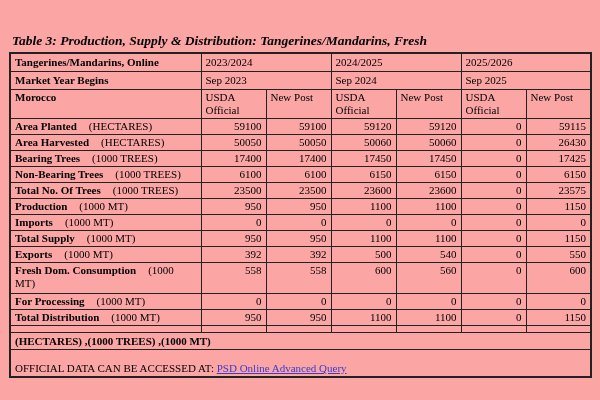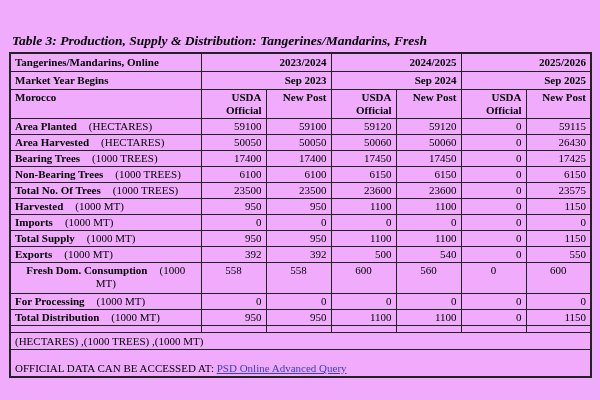--- a/index.html
+++ b/index.html
@@ -9,21 +9,21 @@
     width: 600px;
     height: 400px;
     overflow: hidden;
     font-family: "Liberation Serif", serif;
     color: #000000;
   }
   .page {
     position: relative;
     width: 600px;
     height: 400px;
-    background: #f0abfc;
+    background: #fca5a5;
   }
   .doc-title {
     position: absolute;
     left: 12px;
     top: 33px;
     font-size: 13.5px;
     font-weight: bold;
     font-style: italic;
     white-space: nowrap;
   }
@@ -39,28 +39,28 @@
   table.psd td {
     border: 1px solid #222222;
     font-size: 11px;
     line-height: 13px;
     padding: 1px 4px;
     vertical-align: middle;
     overflow: hidden;
   }
   td.lbl { text-align: left; font-weight: bold; }
   td.lbl .unit { font-weight: normal; margin-left: 12px; }
-  td.ctr { text-align: right; font-weight: bold; }
+  td.ctr { text-align: left; font-weight: normal; }
   td.num { text-align: right; font-weight: normal; }
   tr.hrow td { height: 15px; }
   tr.h3 td { height: 26px; vertical-align: top; }
   tr.drow td { height: 13px; }
-  tr.tall td { height: 28px; vertical-align: top; text-align: center; }
+  tr.tall td { height: 28px; vertical-align: top; }
   tr.empty-row td { height: 6px; padding: 0; }
-  tr.note-row td { height: 14px; font-weight: normal; margin-top: 36px; }
+  tr.note-row td { height: 14px; font-weight: bold; margin-top: 36px; }
   tr.access-row td { height: 24px; vertical-align: bottom; }
   a.psd-link {
     text-decoration: underline;
     cursor: pointer;
   }
 </style>
 </head>
 <body>
 
 <div class="page">
@@ -139,21 +139,21 @@
         <tr class="drow">
           <td class="lbl"><span>Total No. Of Trees</span><span class="unit">(1000 TREES)</span></td>
           <td class="num">23500</td>
           <td class="num">23500</td>
           <td class="num">23600</td>
           <td class="num">23600</td>
           <td class="num">0</td>
           <td class="num">23575</td>
         </tr>
         <tr class="drow">
-          <td class="lbl"><span>Harvested</span><span class="unit">(1000 MT)</span></td>
+          <td class="lbl"><span>Production</span><span class="unit">(1000 MT)</span></td>
           <td class="num">950</td>
           <td class="num">950</td>
           <td class="num">1100</td>
           <td class="num">1100</td>
           <td class="num">0</td>
           <td class="num">1150</td>
         </tr>
         <tr class="drow">
           <td class="lbl"><span>Imports</span><span class="unit">(1000 MT)</span></td>
           <td class="num">0</td>

